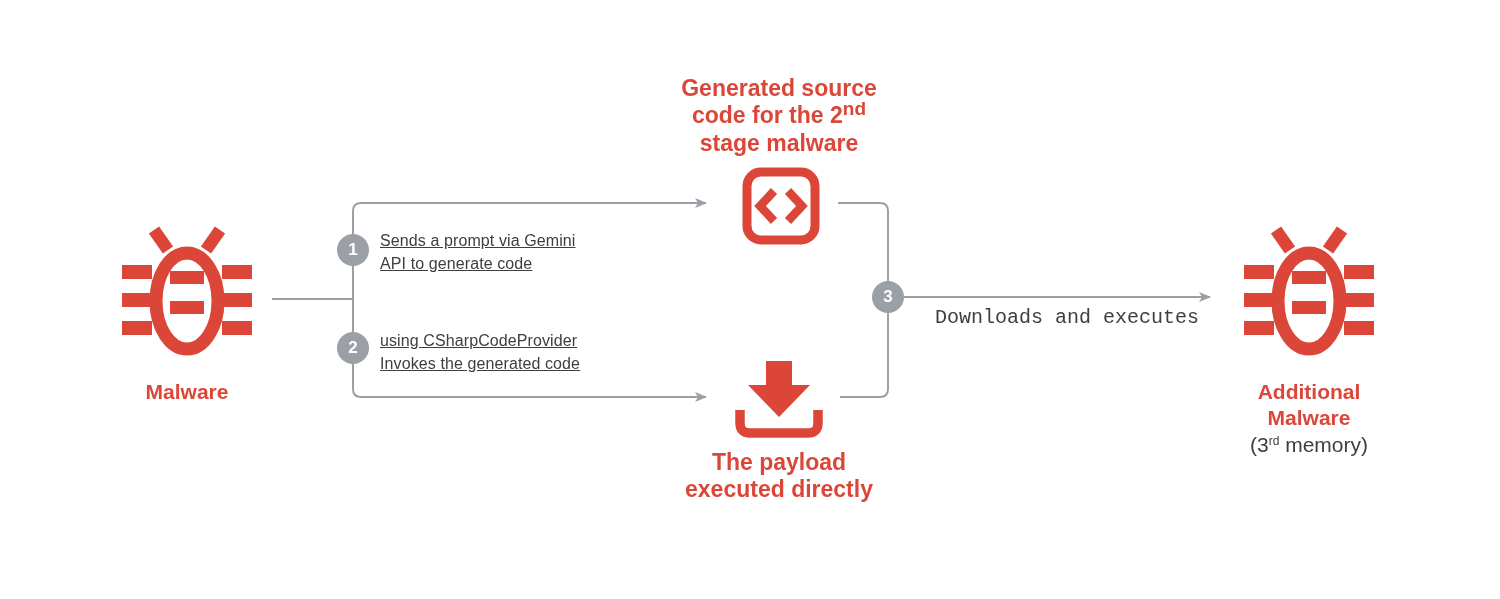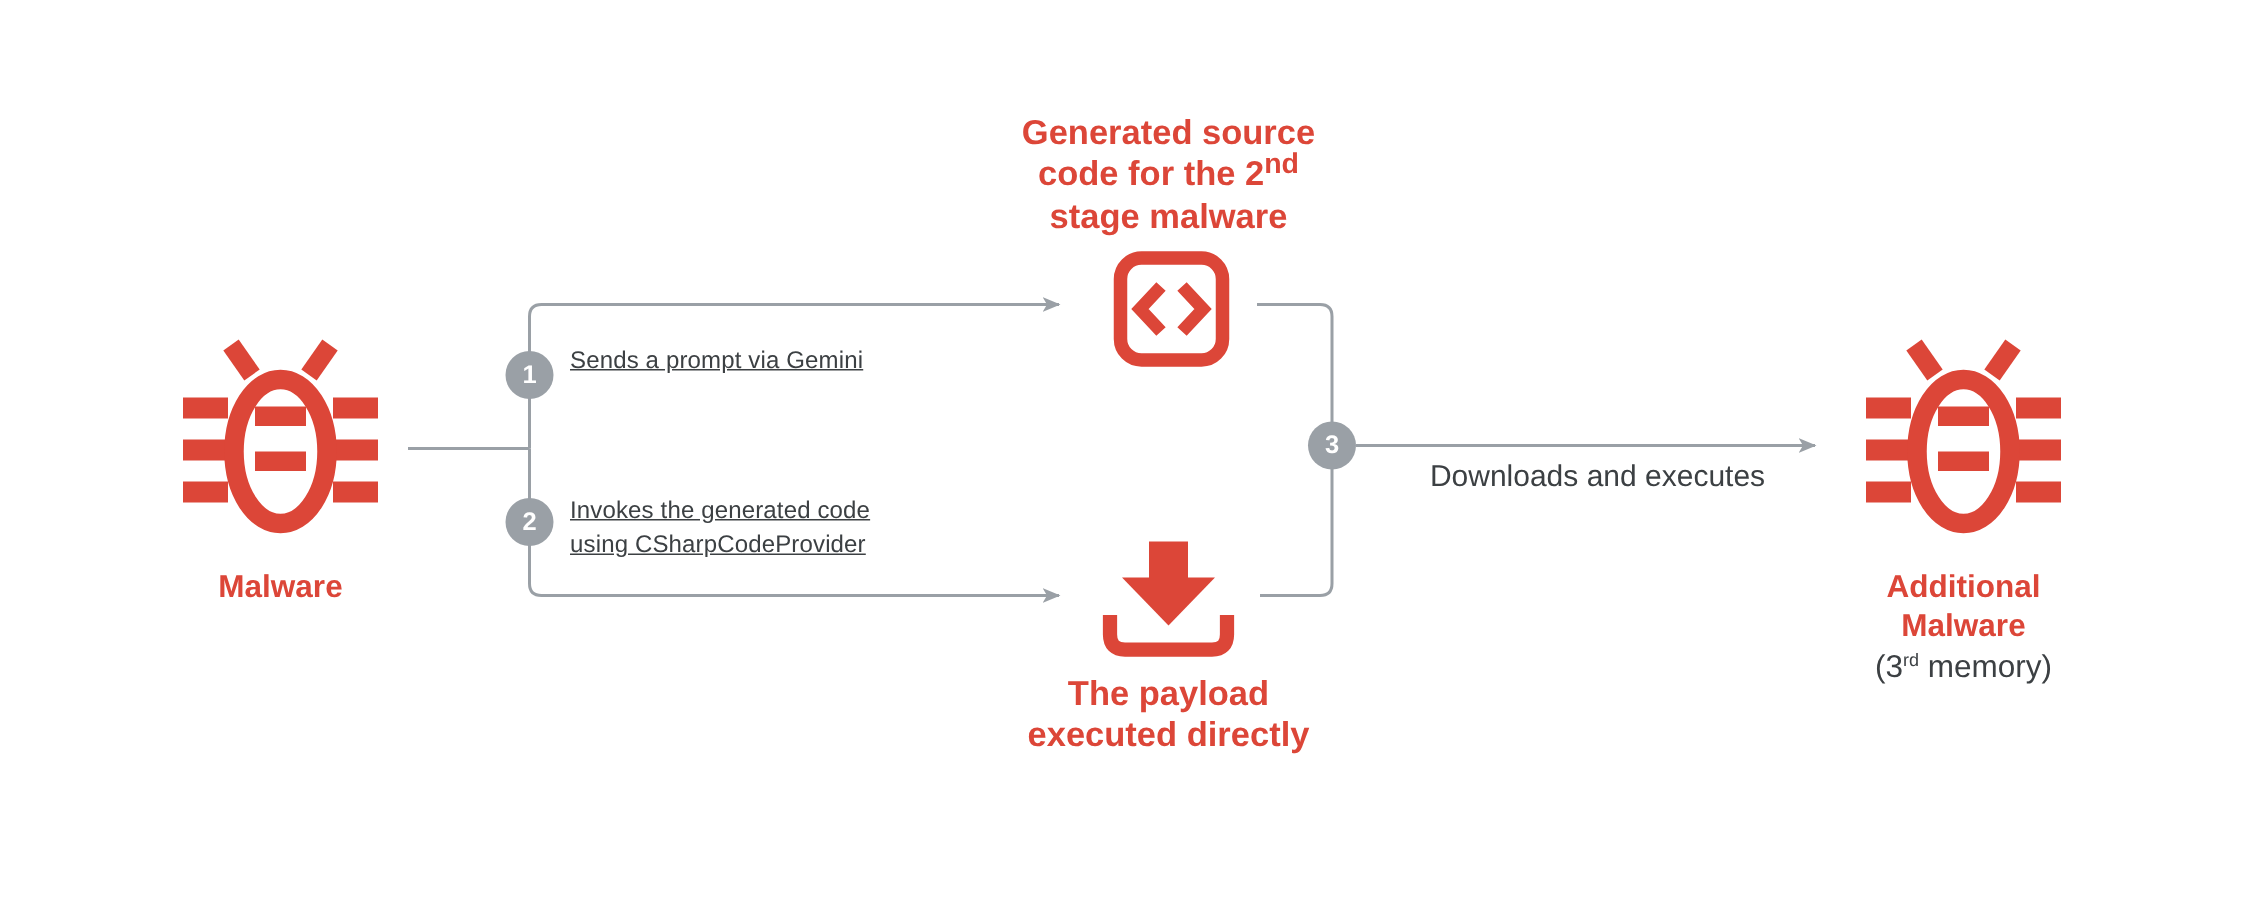--- a/index.html
+++ b/index.html
@@ -16,21 +16,21 @@
     position:absolute;width:32px;height:32px;border-radius:50%;
     background:var(--gray);color:#ffffff;font-weight:700;font-size:17px;
     display:flex;align-items:center;justify-content:center;z-index:3;
   }
   .step-text{
     position:absolute;color:var(--dark);font-size:16px;line-height:23px;
     letter-spacing:0.1px;white-space:nowrap;text-decoration:underline;
   }
   .flow-label{
     position:absolute;color:var(--dark);font-size:20px;line-height:24px;
-    text-align:center;white-space:nowrap;
+    text-align:center;white-space:nowrap;font-family:Liberation Mono, monospace;
   }
   .red-title{
     position:absolute;color:var(--red);font-weight:700;font-size:23px;
     line-height:27px;text-align:center;
   }
   .node-label{
     position:absolute;color:var(--red);font-weight:700;font-size:21px;
     line-height:26px;text-align:center;
   }
   .stage-note{
@@ -85,26 +85,27 @@
   <svg class="icon-svg" style="left:122px;top:222px" width="130" height="140">
     <use href="#bug"></use>
   </svg>
   <div class="node-label" style="left:97px;top:379px;width:180px">
     <div>Malware</div>
   </div>
 
   <div class="step-circle" style="left:337px;top:234px">1</div>
   <div class="step-text" style="left:380px;top:229px">
     <div>Sends a prompt via Gemini</div>
+    <div>API to generate code</div>
   </div>
 
   <div class="step-circle" style="left:337px;top:332px">2</div>
   <div class="step-text" style="left:380px;top:329px">
+    <div>using CSharpCodeProvider</div>
     <div>Invokes the generated code</div>
-    <div>using CSharpCodeProvider</div>
   </div>
 
   <div class="red-title" style="left:649px;top:75px;width:260px">
     <div>Generated source</div>
     <div><span>code for the 2</span><sup class="sp">nd</sup></div>
     <div>stage malware</div>
   </div>
   <svg class="icon-svg" style="left:741px;top:166px" width="80" height="80" viewBox="0 0 80 80">
     <rect x="6" y="6" width="68" height="68" rx="14" fill="#ffffff" stroke="#DC4638" stroke-width="9"></rect>
     <path d="M33,25 L19,40 L33,55" fill="none" stroke="#DC4638" stroke-width="8.5"></path>

